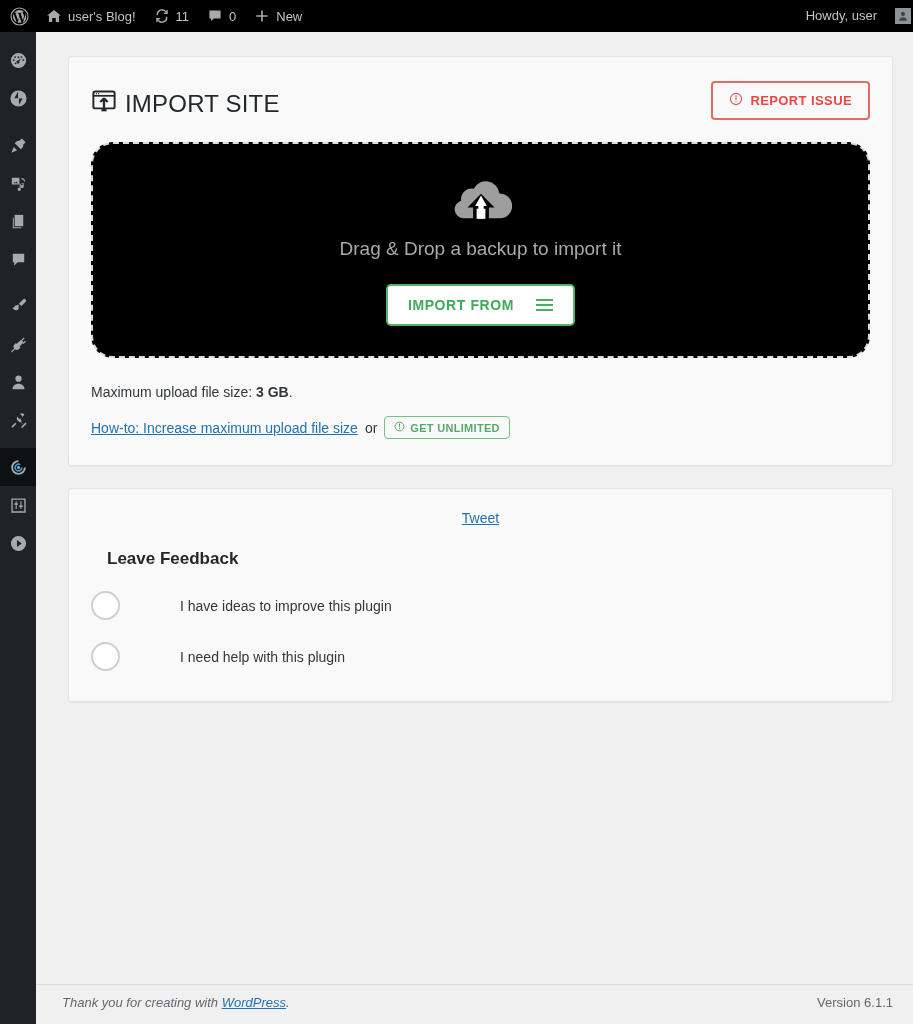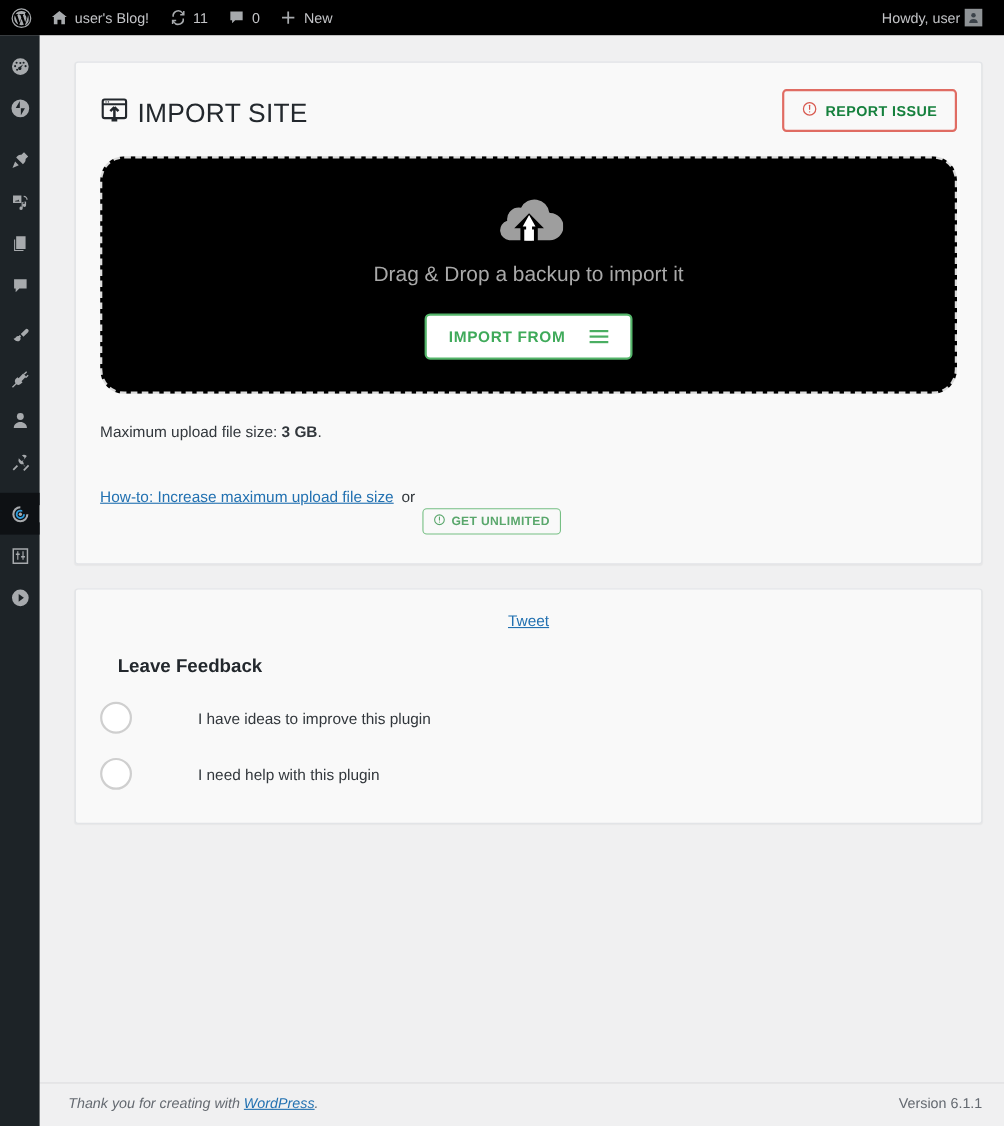--- a/index.html
+++ b/index.html
@@ -18,21 +18,21 @@
     color: #c3c4c7; font-size: 13px;
     z-index: 20;
   }
   .ab-item {
     display: flex; align-items: center; gap: 6px;
     height: 32px; padding: 0 9px;
     color: #c3c4c7; text-decoration: none; white-space: nowrap;
   }
   .ab-item svg { display: block; }
   .ab-spacer { flex: 1; }
-  .ab-right { display: flex; align-items: center; padding-right: 20px; gap: 4px; }
+  .ab-right { display: flex; padding-right: 2px; gap: 18px; }
   .avatar {
     width: 16px; height: 16px; background: #8f9396;
     display: flex; align-items: center; justify-content: center;
   }
   .wplogo { padding: 0 8px 0 10px; }
 
   
   #adminmenu {
     position: absolute; top: 32px; left: 0;
     width: 36px; height: 992px;
@@ -77,21 +77,21 @@
     padding: 24px 0 22px 0;
   }
   .card-title {
     display: flex; align-items: center; gap: 8px;
     font-size: 24px; font-weight: 400; color: #23282d;
     letter-spacing: .2px;
   }
   #report-issue {
     display: inline-flex; align-items: center; gap: 7px;
     border: 2px solid #e06c63; border-radius: 4px;
-    background: transparent; color: #15803d;
+    background: transparent; color: #ef4444;
     font-size: 13px; font-weight: bold; letter-spacing: .4px;
     padding: 9px 16px; cursor: pointer;
     font-family: "Liberation Sans", sans-serif;
   }
 
   #dropzone {
     border: 2px dashed #dcdcdc;
     border-radius: 22px;
     height: 216px;
     display: flex; flex-direction: column;
@@ -118,21 +118,21 @@
   .howline {
     margin-top: 16px; font-size: 14px; color: #32373c;
     display: flex; align-items: center; gap: 7px; flex-wrap: wrap;
   }
   .howline a { color: #2271b1; text-decoration: underline; }
   #get-unlimited {
     display: inline-flex; align-items: center; gap: 5px;
     border: 1px solid #76bf84; border-radius: 4px;
     color: #5aa76c; font-size: 11px; font-weight: bold;
     letter-spacing: .3px; padding: 4px 9px; cursor: pointer;
-    background: transparent; font-family: "Liberation Sans", sans-serif; margin-top: 46px;
+    background: transparent; font-family: "Liberation Sans", sans-serif;
   }
 
   
   #feedback-card { margin-top: 22px; padding: 20px 22px 30px 22px; }
   #tweet-row { text-align: center; }
   #tweet-link { color: #2271b1; text-decoration: underline; font-size: 14px; }
   #feedback-title {
     font-size: 17px; font-weight: bold; color: #23282d;
     margin-top: 22px;
     margin-left: 16px;

